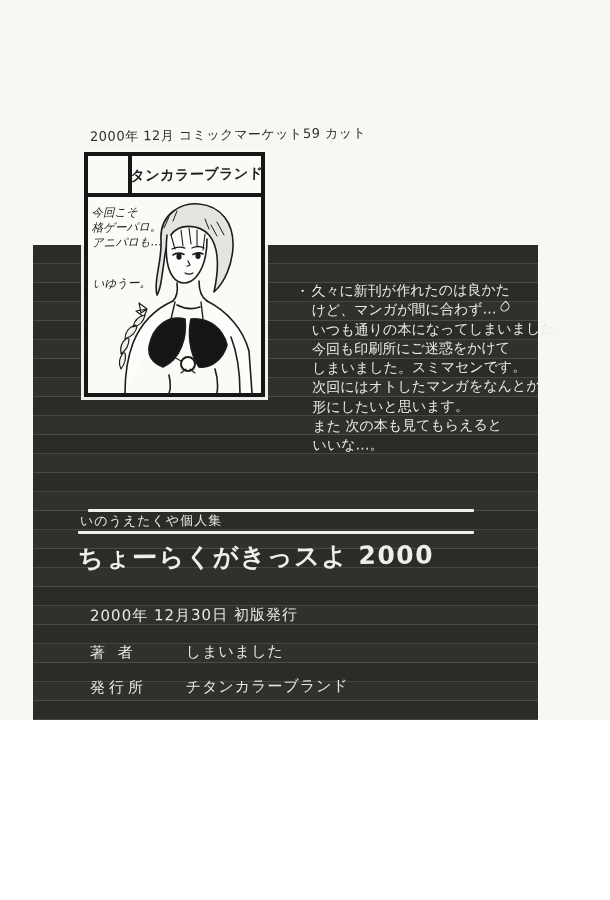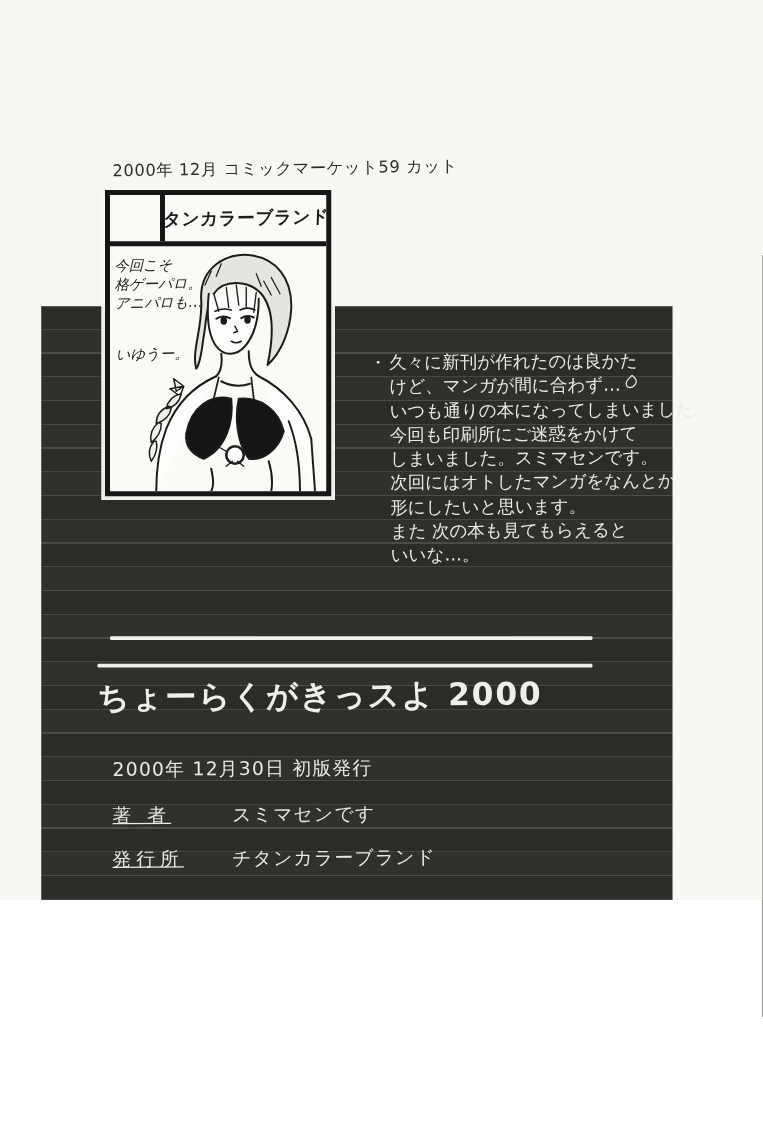--- a/index.html
+++ b/index.html
@@ -86,21 +86,21 @@
     font-size:25px;font-weight:bold;color:#f0eee8;
     letter-spacing:1.5px;transform:rotate(-0.5deg);white-space:nowrap;
   }
   .edition-line{
     position:absolute;left:90px;top:606px;
     font-size:15px;color:#eae8e2;letter-spacing:1px;
     transform:rotate(-0.4deg);white-space:nowrap;
   }
   .colo-row{position:absolute;left:90px;width:420px;color:#eae8e2;font-size:15px;
     letter-spacing:1px;transform:rotate(-0.4deg);white-space:nowrap;}
-  .colo-row .lbl{display:inline-block;width:90px;letter-spacing:4px;text-decoration:underline;}
+  .colo-row .lbl{display:inline-block;width:90px;letter-spacing:4px;}
   .row-author{top:642px;}
   .row-publisher{top:677px;}
   .row-printer{top:727px;}
 </style>
 </head>
 <body>
 
 <div class="page">
 
   <div class="top-note">2000年 12月 コミックマーケット59 カット</div>
@@ -173,26 +173,27 @@
       <div class="note-line">また 次の本も見てもらえると</div>
       <div class="note-line">いいな…。</div>
     </div>
   </div>
 
   <div class="rule rule-1"></div>
   <div class="rule rule-2"></div>
   <div class="rule rule-3"></div>
   <div class="rule rule-4"></div>
 
+  <div class="collection-label">いのうえたくや個人集</div>
   <div class="book-title">ちょーらくがきっスよ 2000</div>
   <div class="edition-line">2000年 12月30日  初版発行</div>
 
   <div class="colo-row row-author">
     <span class="lbl">著 者</span>
-    <span class="val">スミマセンです</span>
+    <span class="val">しまいました</span>
   </div>
   <div class="colo-row row-publisher">
     <span class="lbl">発行所</span>
     <span class="val">チタンカラーブランド</span>
   </div>
   <div class="colo-row row-printer">
     <span class="lbl">印刷所</span>
     <span class="val">いゆうー</span>
   </div>
 

